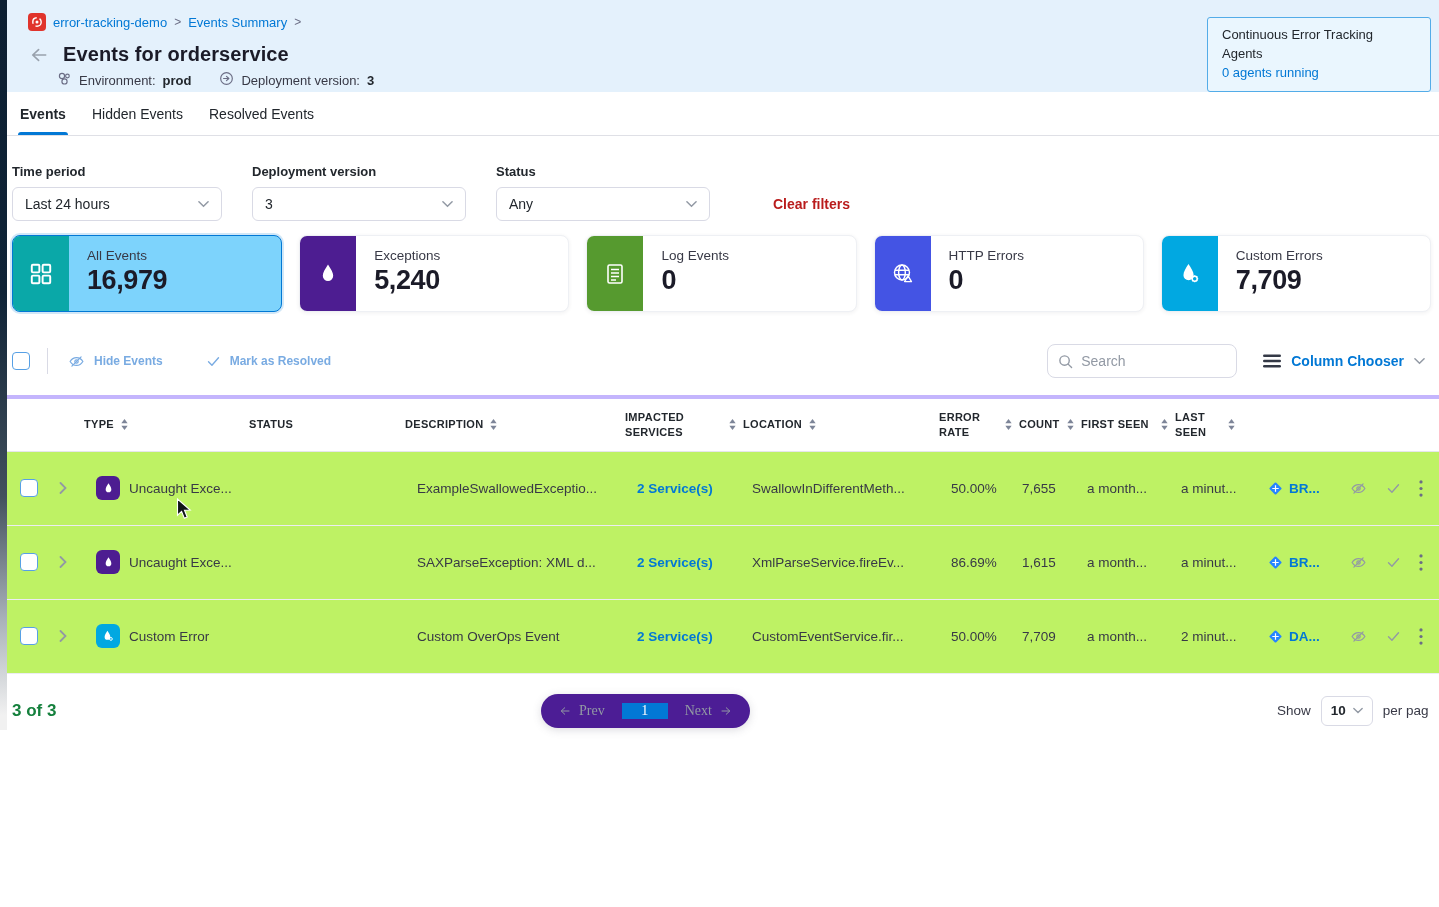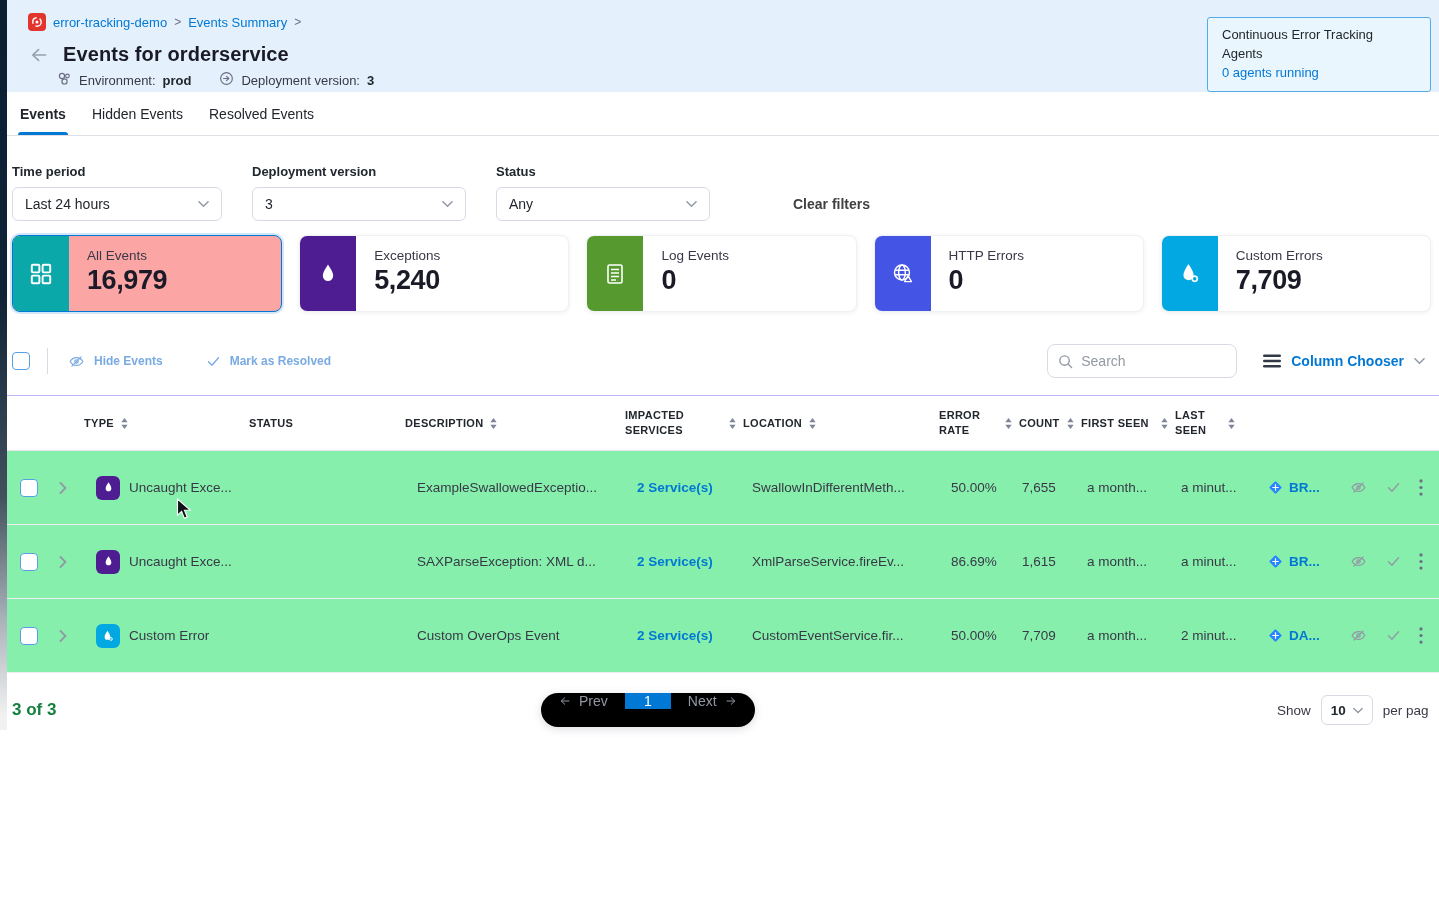--- a/index.html
+++ b/index.html
@@ -34,72 +34,72 @@
   .tab.active { font-weight:700; }
   .tab.active::after { content:""; position:absolute; left:0; right:0; bottom:0; height:3px; background:#0278d5; border-radius:3px 3px 0 0; }
 
   
   .filters { display:flex; align-items:flex-end; padding:28px 0 14px 12px; }
   .fgroup { margin-right:30px; }
   .flabel { font-size:13px; font-weight:700; color:#22272d; margin-bottom:8px; }
   .select { height:34px; border:1px solid #d9dae5; border-radius:6px; background:#fff; display:flex; align-items:center;
     justify-content:space-between; padding:0 12px; font-size:14px; font-weight:500; color:#22272d; cursor:pointer; }
   .sel-time { width:210px; } .sel-deploy { width:214px; } .sel-status { width:214px; }
-  .clear-filters { font-size:14px; font-weight:700; color:#404040; margin:0 0 9px 53px; cursor:pointer; }
+  .clear-filters { font-size:14px; font-weight:700; color:#b91c1c; margin:0 0 9px 33px; cursor:pointer; }
 
   
   .cards { display:flex; gap:17px; padding:0 8px 0 12px; }
   .card { flex:1; height:77px; border-radius:8px; background:#fff; display:flex; overflow:hidden;
     border:1px solid #eef0f4; box-shadow:0 1px 4px rgba(40,41,61,.07); cursor:pointer; }
-  .card.selected { background:#fca5a5; border:1px solid #0278d5; box-shadow:0 0 0 2px rgba(2,120,213,.18); }
+  .card.selected { background:#7dd3fc; border:1px solid #0278d5; box-shadow:0 0 0 2px rgba(2,120,213,.18); }
   .card-icon { width:56px; flex:0 0 56px; display:flex; align-items:center; justify-content:center; }
   .card-body { padding:12px 0 0 18px; }
   .card-label { font-size:13.5px; color:#383946; }
   .card-value { font-size:27px; font-weight:700; color:#1b1b28; letter-spacing:-.4px; margin-top:2px; }
 
   
   .toolbar { display:flex; align-items:center; margin-top:31px; padding:0 14px 0 12px; height:36px; }
   .cbox { width:18px; height:18px; border:1.5px solid #57a0e5; border-radius:4px; background:#fff; cursor:pointer; flex:0 0 18px; }
   .tb-div { width:1px; height:26px; background:#d9dae5; margin:0 19px 0 17px; }
   .tb-action { display:flex; align-items:center; gap:8px; color:#79abe2; font-size:12px; font-weight:700; margin-right:42px; cursor:pointer; }
   .tb-spacer { flex:1; }
   .searchbox { width:190px; height:34px; border:1px solid #d9dae5; border-radius:8px; display:flex; align-items:center; padding:0 10px; background:#fff; }
   .searchbox input { border:none; outline:none; width:140px; margin-left:8px; font-size:14px; color:#383946; font-family:inherit; background:transparent; }
   .searchbox input::placeholder { color:#9299a4; }
   .colchooser { display:flex; align-items:center; margin-left:26px; cursor:pointer; }
   .colchooser .cc-label { color:#0278d5; font-weight:700; font-size:14px; margin:0 10px; }
 
   
   .tgrid { display:grid; grid-template-columns:34px 34px 168px 158px 218px 112px 198px 74px 60px 94px 86px 84px 1fr;
     align-items:center; padding-left:12px; }
-  .thead { margin-top:16px; border-top:1px solid #c4b5fd; border-bottom:1px solid #e6e6ec; padding:11px 0; min-height:56px; }
+  .thead { margin-top:16px; border-top:4px solid #c4b5fd; border-bottom:1px solid #e6e6ec; padding:11px 0; min-height:56px; }
   .th { font-size:11px; font-weight:700; color:#22272d; letter-spacing:.3px; display:flex; align-items:center; line-height:1.35; }
   .th .wrap { max-width:70px; }
   .th .wrap2 { max-width:46px; }
   .sort { margin:0 0 0 6px; flex:0 0 auto; }
   .sort.lead { margin:0 6px 0 0; }
   .pad16{padding-left:16px;} .pad13{padding-left:13px;} .pad11{padding-left:11px;} .pad17{padding-left:17px;}
   .pad14{padding-left:14px;} .pad19{padding-left:19px;} .pad4{padding-left:4px;}
-  .trow { height:74px; border-bottom:1px solid #ececf2; font-size:13.5px; color:#383946; background:#86efac; }
+  .trow { height:74px; border-bottom:1px solid #ececf2; font-size:13.5px; color:#383946; background:#bef264; }
   .cell { overflow:hidden; white-space:nowrap; }
   .cell-center { display:flex; justify-content:center; }
   .expand { display:flex; justify-content:center; cursor:pointer; }
   .type-cell { display:flex; align-items:center; gap:9px; padding-left:16px; }
   .type-icon { width:24px; height:24px; border-radius:6px; flex:0 0 24px; display:flex; align-items:center; justify-content:center; }
   .link { color:#0278d5; font-weight:600; cursor:pointer; text-decoration:none; }
   .ticket { display:flex; align-items:center; gap:6px; padding-left:20px; cursor:pointer; }
   .ticket .t-label { color:#0278d5; font-weight:700; }
   .row-actions { display:flex; align-items:center; gap:17px; padding-left:17px; }
   .ric { display:flex; cursor:pointer; }
 
   
   .pfooter { position:relative; margin-top:17px; height:40px; padding-left:12px; display:flex; align-items:center; }
   .summary { font-size:17px; font-weight:700; color:#15803d; }
-  .pagpill { position:absolute; left:541px; top:3px; height:34px; display:flex; align-items:flex-start; background:#000000;
-    border-radius:18px; box-shadow:0 2px 8px rgba(96,97,112,.22); overflow:hidden; }
+  .pagpill { position:absolute; left:541px; top:3px; height:34px; display:flex; align-items:center; background:#4c1d95;
+    border-radius:18px; box-shadow:0 2px 8px rgba(96,97,112,.22); overflow:hidden;font-family:Liberation Serif, serif; }
   .pg-btn { display:flex; align-items:center; gap:7px; padding:0 17px; color:#9299a4; font-size:14px; cursor:pointer; }
   .pg-num { width:46px; display:flex; align-items:center; justify-content:center; background:#0278d5; color:#fff; font-size:14px; cursor:pointer; }
   .show-group { position:absolute; left:1277px; top:5px; display:flex; align-items:center; font-size:13.5px; color:#383946; }
   .mini-select { margin:0 10px; width:52px; height:30px; border:1px solid #d9dae5; border-radius:6px; display:flex;
     align-items:center; justify-content:center; gap:7px; font-weight:700; color:#22272d; cursor:pointer; background:#fff; }
 
   .cursor { position:absolute; left:176px; top:498px; z-index:50; pointer-events:none; }
 </style>
 </head>
 <body>

